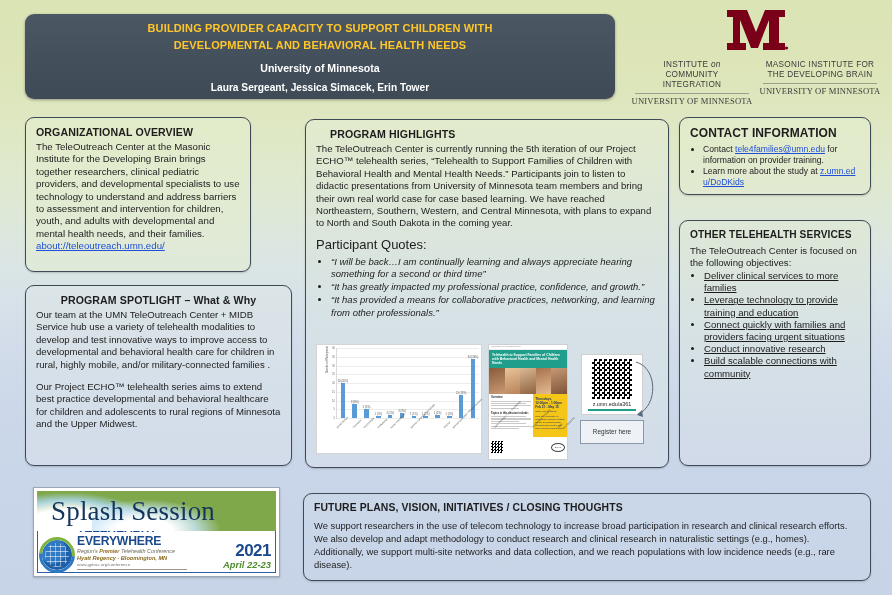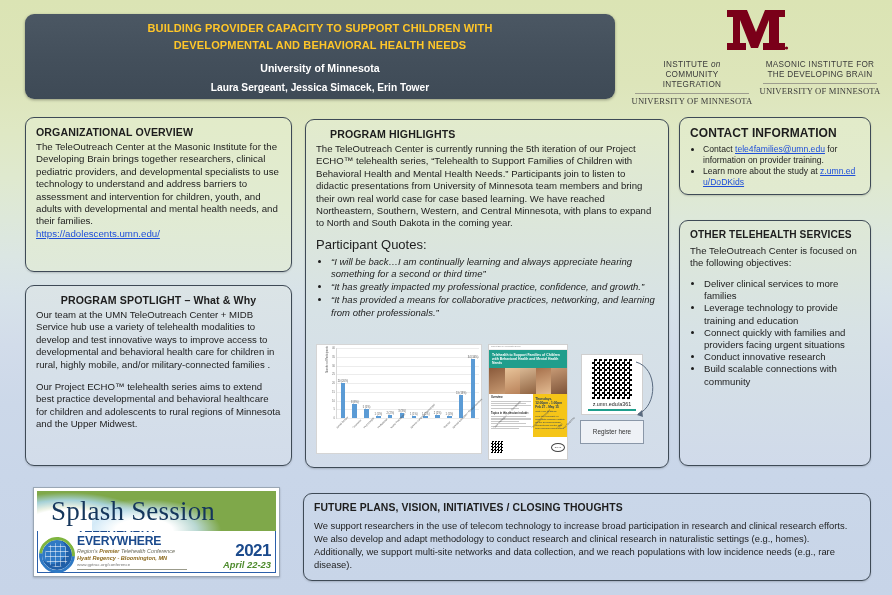--- a/index.html
+++ b/index.html
@@ -59,40 +59,40 @@
     margin:0 0 3px 0;font-size:10.6px;font-weight:bold;letter-spacing:.1px;
   }
   .card h2.indent{padding-left:14px;}
   .card h2.center{text-align:center;}
   .card p{margin:0;font-size:9.6px;line-height:12.4px;}
   .card a{color:#1f4fd8;text-decoration:underline;word-break:break-all;}
   .card ul{margin:0;padding-left:15px;}
   .card li{font-size:9.6px;line-height:12.4px;margin-bottom:0px;}
 
   
-  #card-org{left:25px;top:117px;width:267px;height:155px;
+  #card-org{left:25px;top:117px;width:226px;height:155px;
     background:linear-gradient(180deg,#e2ebc9 0%,#e1ebd2 60%,#dfe9da 100%);}
   #card-spotlight{left:25px;top:285px;width:267px;height:181px;
     background:linear-gradient(180deg,#dbe4e6 0%,#d6e0e9 50%,#d2dcea 100%);}
   #card-highlights{left:305px;top:119px;width:364px;height:349px;
     background:linear-gradient(180deg,#e2ebcc 0%,#dde7d8 25%,#d7e2e6 55%,#d2dcea 100%);}
   #card-contact{left:679px;top:117px;width:192px;height:78px;
     background:linear-gradient(180deg,#e2ebc9 0%,#e1ead0 100%);}
   #card-other{left:679px;top:220px;width:192px;height:246px;
     background:linear-gradient(180deg,#dee8d6 0%,#d7e2e5 45%,#d0daea 100%);}
   #card-future{left:303px;top:493px;width:568px;height:88px;
     background:linear-gradient(180deg,#cad7e9 0%,#c8d5e8 100%);}
 
   #card-org p, #card-contact li{font-size:9.7px;}
   #card-contact ul{padding-left:13px;}
   #card-contact li{font-size:8.6px;line-height:10.6px;margin-bottom:1px;}
   #card-contact h2{font-size:12px;margin-bottom:4px;}
   #card-other h2{font-size:10.2px;margin-bottom:5px;}
   #card-other p{font-size:9.6px;line-height:12px;}
-  #card-other ul{padding-left:14px;margin-top:9px;}
+  #card-other ul{padding-left:14px;margin-top:1px;text-decoration:underline;}
   #card-other li{font-size:9.6px;line-height:12.2px;}
   #card-future h2{font-size:10.4px;margin-bottom:6px;}
   #card-future p{font-size:9.4px;line-height:13px;}
 
   .quotes-label{font-size:13px;margin:7px 0 4px 0;}
   .quotes{margin:0;padding-left:22px;}
   .quotes li{font-style:italic;font-size:9.5px;line-height:12.2px;margin-bottom:1px;}
 
   .media-row{position:absolute;left:10px;top:224px;width:348px;height:118px;
     display:flex;gap:6px;align-items:flex-start;}
@@ -232,21 +232,21 @@
         <div class="logo-name-1">THE DEVELOPING BRAIN</div>
         <div class="logo-rule"></div>
         <div class="logo-name-2">UNIVERSITY OF MINNESOTA</div>
       </div>
     </div>
   </div>
 
   <div class="card" id="card-org">
     <h2>ORGANIZATIONAL OVERVIEW</h2>
     <p>The TeleOutreach Center at the Masonic Institute for the Developing Brain brings together researchers, clinical pediatric providers, and developmental specialists to use technology to understand and address barriers to assessment and intervention for children, youth, and adults with developmental and mental health needs, and their families.</p>
-    <p><a href="#">https://adolescents.umn.edu/</a></p>
+    <p><a href="#">about://teleoutreach.umn.edu/</a></p>
   </div>
 
   <div class="card" id="card-spotlight">
     <h2 class="center">PROGRAM SPOTLIGHT – What &amp; Why</h2>
     <p>Our team at the UMN TeleOutreach Center + MIDB Service hub use a variety of telehealth modalities to develop and test innovative ways to improve access to developmental and behavioral health care for children in rural, highly mobile, and/or military-connected families .</p>
     <p style="height:10px"></p>
     <p>Our Project ECHO™ telehealth series aims to extend best practice developmental and behavioral healthcare for children and adolescents to rural regions of Minnesota and the Upper Midwest.</p>
   </div>
 
   <div class="card" id="card-highlights">

